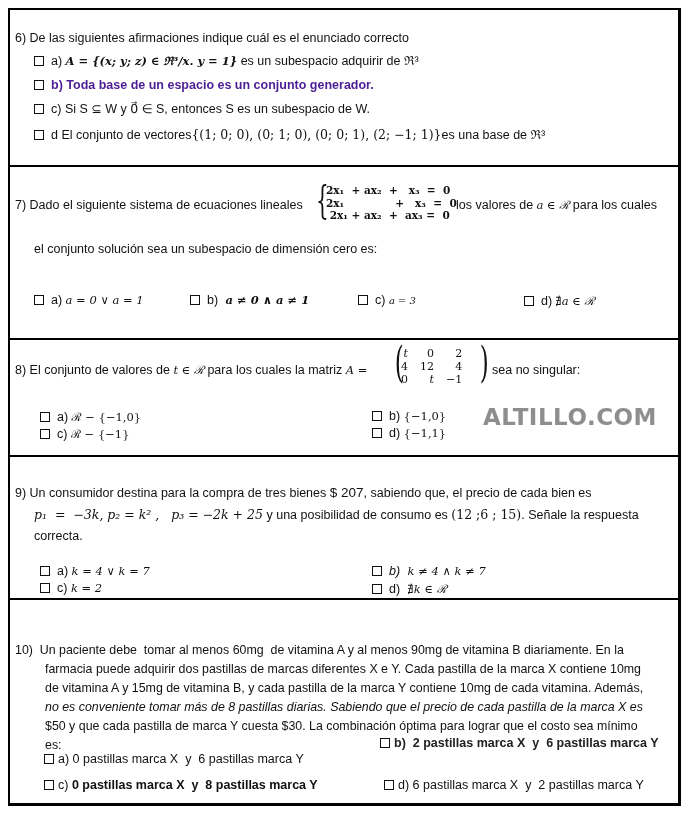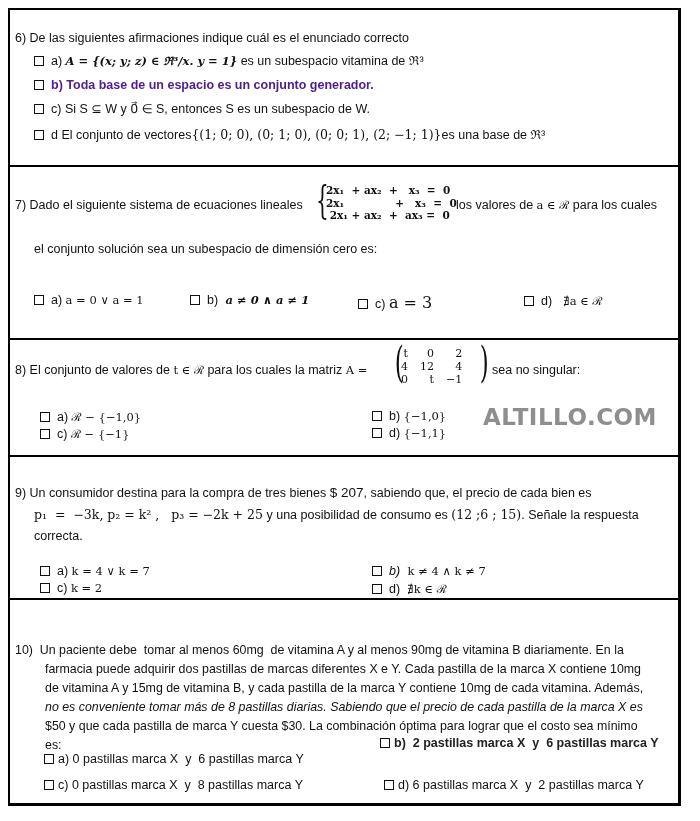--- a/index.html
+++ b/index.html
@@ -9,21 +9,21 @@
     }
     .sheet {
       position: absolute; left: 8px; top: 8px; width: 668px; height: 793px;
       border-left: 2px solid #000; border-top: 2px solid #000;
       border-right: 3px solid #000; border-bottom: 3px solid #000;
       box-sizing: content-box;
     }
     .sec { position: absolute; left: 0; width: 668px; border-bottom: 2px solid #000; }
     .sec.last { border-bottom: none; }
     .txt { position: absolute; font-size: 12.5px; white-space: nowrap; line-height: 1.2; }
-    .m { font-family: "DejaVu Serif", serif; }
+    .m { font-family: "DejaVu Serif", serif; font-style: italic; }
     .mb { font-family: "DejaVu Serif", serif; font-weight: bold; font-style: italic; }
     .cb {
       display: inline-block; width: 8px; height: 8px; border: 1.6px solid #111;
       vertical-align: -1px; margin-right: 7px; box-sizing: content-box; cursor: pointer;
     }
     .opt { position: absolute; font-size: 12.5px; white-space: nowrap; }
     .sys {
       position: absolute; font-family: "DejaVu Serif", serif; font-weight: bold;
       font-size: 10.5px; line-height: 12.5px;
     }
@@ -46,21 +46,21 @@
 <body>
 
 <div class="sheet">
 
   <div class="sec" style="top:0; height:155px;">
     <div class="txt" style="left:5px; top:21px;">6) De las siguientes afirmaciones indique cuál es el enunciado correcto</div>
 
     <div class="opt" style="left:24px; top:42px;">
       <span class="cb"></span><span>a)</span>
       <span class="mb" style="font-size:11.5px;">A = {(x; y; z) ∈ ℜ³/x. y = 1}</span>
-      <span>es un subespacio vitamina de ℜ³</span>
+      <span>es un subespacio adquirir de ℜ³</span>
     </div>
     <div class="opt" style="left:24px; top:68px; font-weight:bold; color:#4c1d95;">
       <span class="cb"></span><span>b)</span>
       <span>Toda base de un espacio es un conjunto generador.</span>
     </div>
     <div class="opt" style="left:24px; top:91px;">
       <span class="cb"></span><span>c)</span>
       <span>Si S ⊆  W y  0⃗ ∈ S, entonces S es un subespacio de W.</span>
     </div>
     <div class="opt" style="left:24px; top:116px;">
@@ -87,25 +87,25 @@
     <div class="opt" style="left:24px; top:126px;">
       <span class="cb"></span><span>a)</span>
       <span class="m" style="font-size:11.5px;margin-top:8px;">a = 0 ∨  a = 1</span>
     </div>
     <div class="opt" style="left:180px; top:126px;">
       <span class="cb"></span><span>b)</span>
       <span class="mb" style="font-size:11.5px; margin-left:4px;">a ≠ 0 ∧  a ≠ 1</span>
     </div>
     <div class="opt" style="left:348px; top:126px;">
       <span class="cb"></span><span>c)</span>
-      <span class="m" style="font-size:16px;">a = 3</span>
+      <span class="m" style="font-size:10px;">a = 3</span>
     </div>
     <div class="opt" style="left:514px; top:126px;">
       <span class="cb"></span><span>d)</span>
-      <span class="m" style="font-size:11.5px;margin-left:8px;">∄a ∈ ℛ</span>
+      <span class="m" style="font-size:11.5px;">∄a ∈ ℛ</span>
     </div>
   </div>
 
   <div class="sec" style="top:330px; height:115px;">
     <div class="txt" style="left:5px; top:23px;">
       <span>8) El conjunto de valores de</span>
       <span class="m" style="font-size:11.5px;">t ∈ ℛ</span>
       <span>para los cuales la matriz</span>
       <span class="m" style="font-size:11.5px;">A =</span>
     </div>
@@ -196,20 +196,20 @@
     <div class="opt" style="left:34px; top:152px;">
       <span class="cb" style="margin-right:4px;"></span><span>a)</span>
       <span style="white-space:pre;">0 pastillas marca X  y  6 pastillas marca Y</span>
     </div>
     <div class="opt" style="left:370px; top:136px; font-weight:bold; color:#222;">
       <span class="cb" style="margin-right:4px;"></span><span>b)</span>
       <span style="white-space:pre;"> 2 pastillas marca X  y  6 pastillas marca Y</span>
     </div>
     <div class="opt" style="left:34px; top:178px;">
       <span class="cb" style="margin-right:4px;"></span><span>c)</span>
-      <span style="white-space:pre;">0 pastillas marca X  y  8 pastillas marca Y</span>
+      <span style="white-space:pre;font-weight:bold;">0 pastillas marca X  y  8 pastillas marca Y</span>
     </div>
     <div class="opt" style="left:374px; top:178px;">
       <span class="cb" style="margin-right:4px;"></span><span>d)</span>
       <span style="white-space:pre;">6 pastillas marca X  y  2 pastillas marca Y</span>
     </div>
   </div>
 </div>
 
 </body></html>

